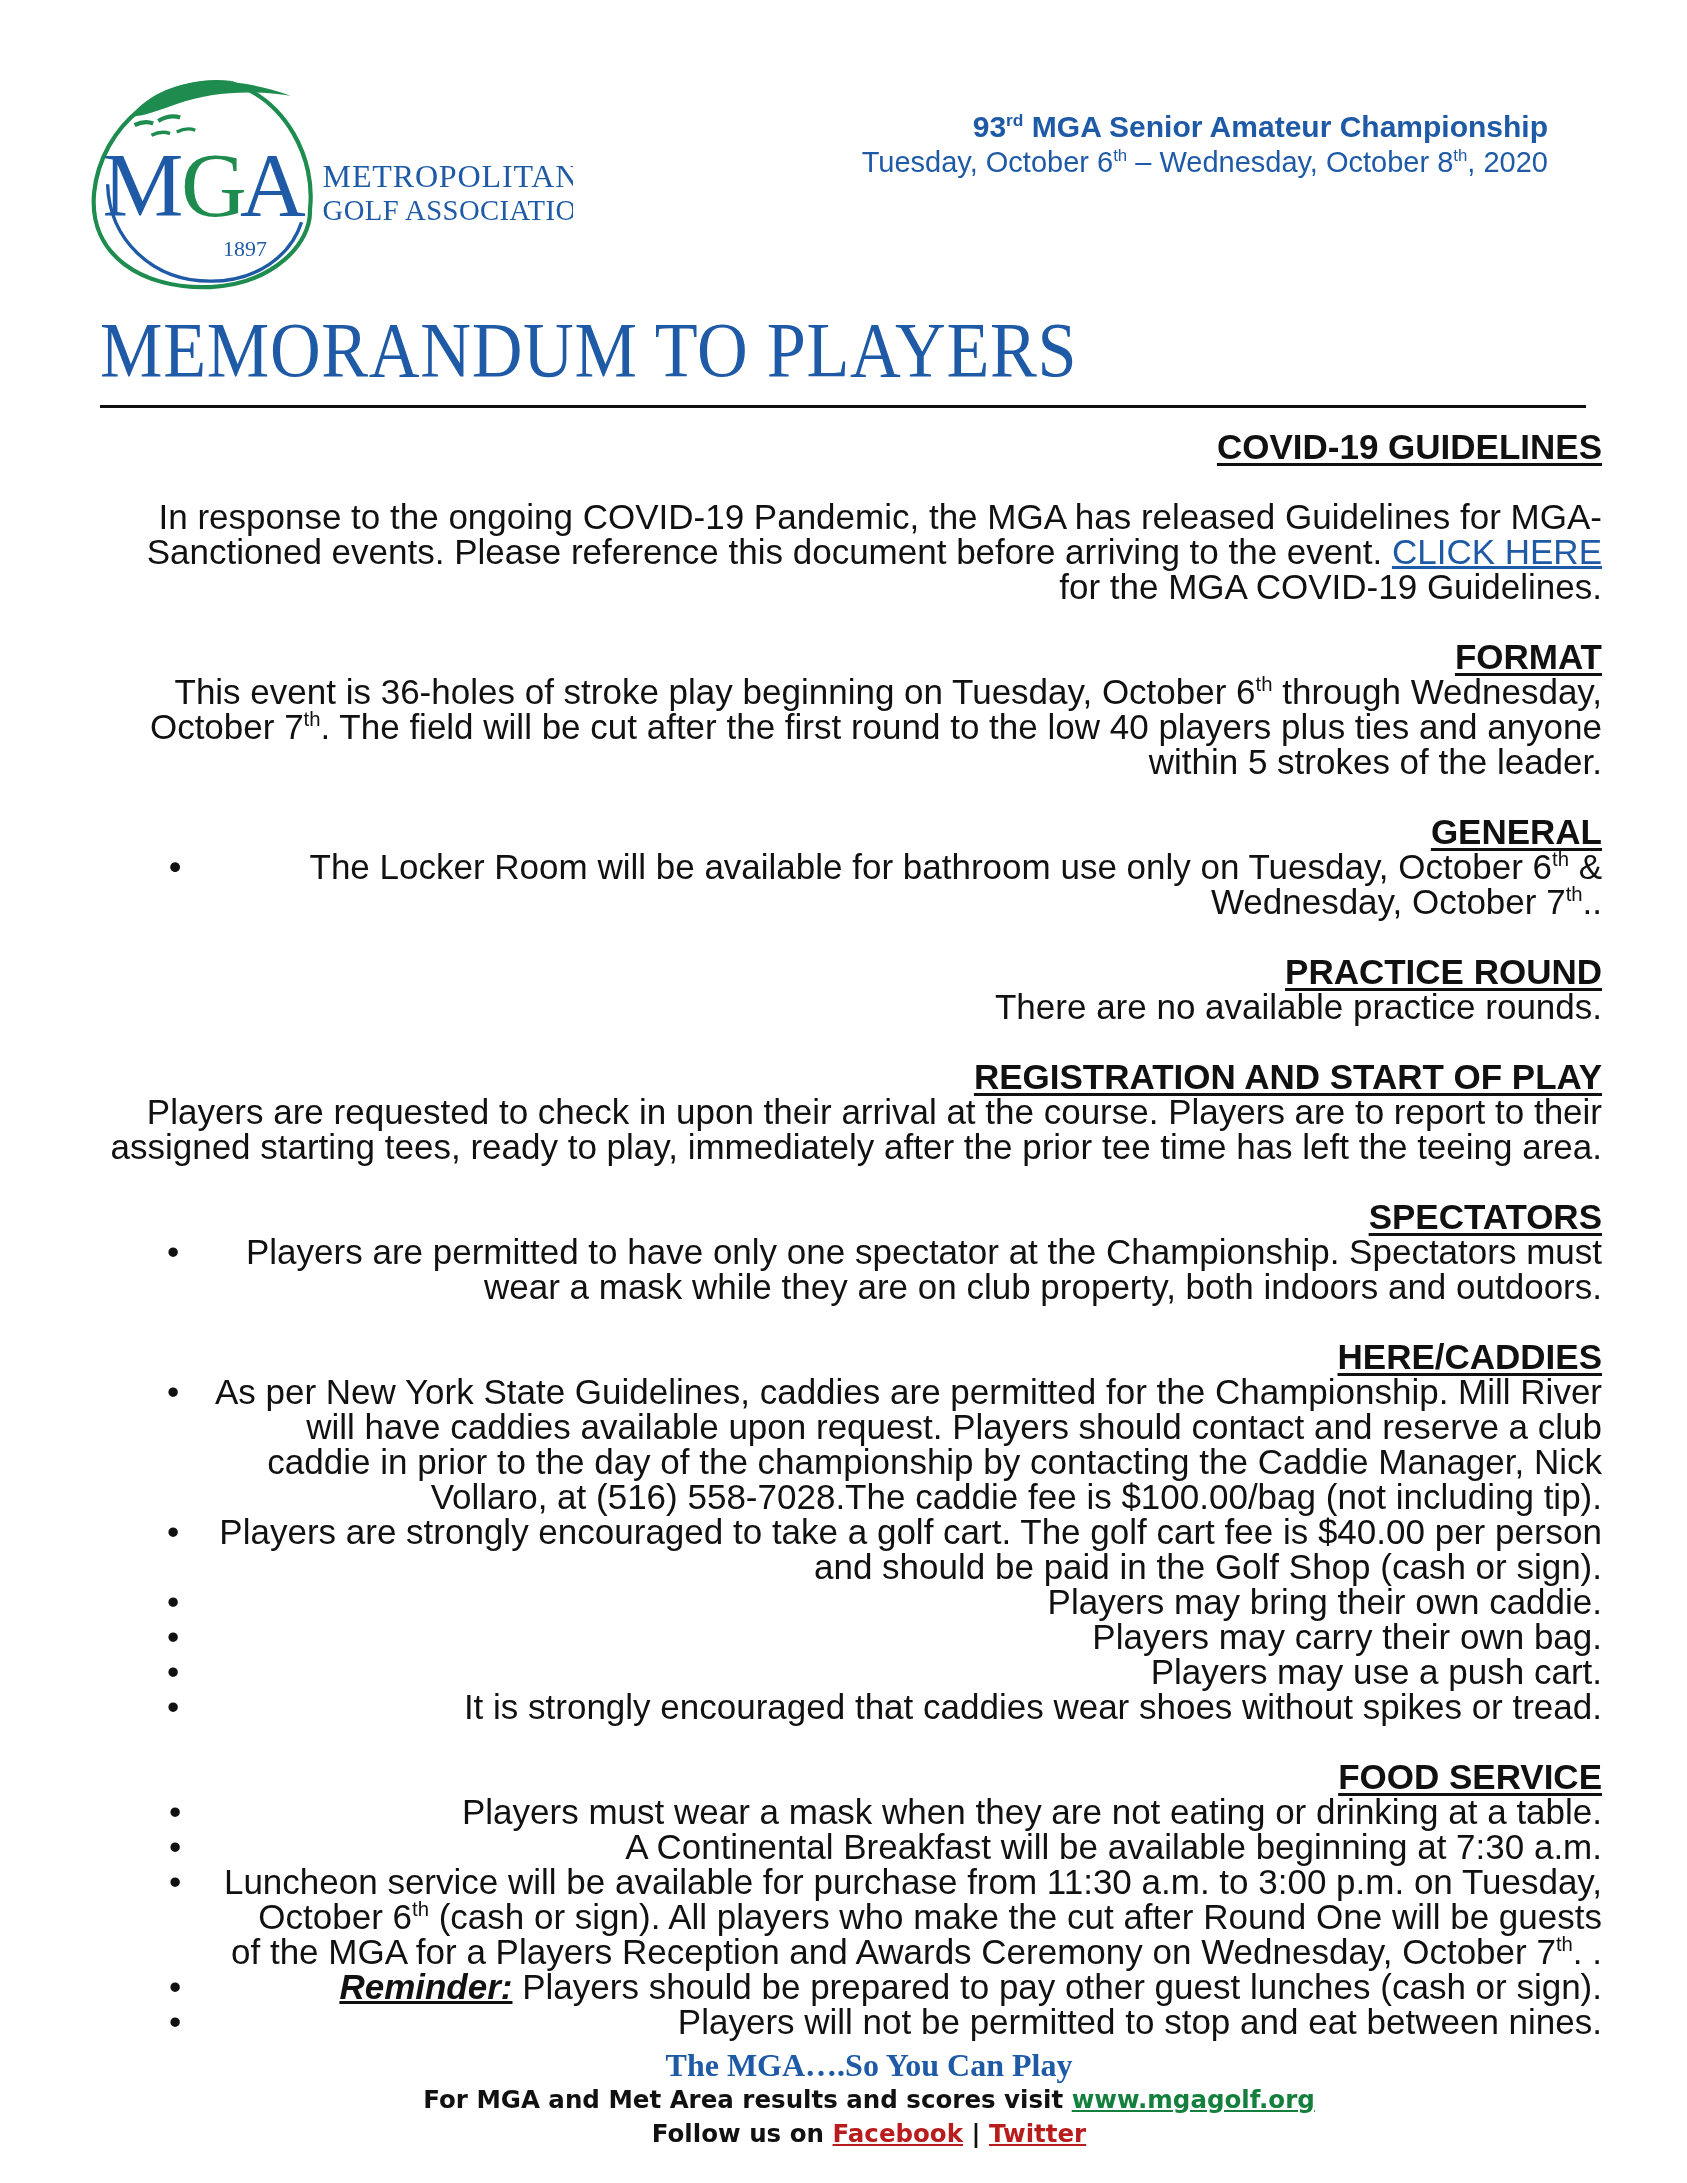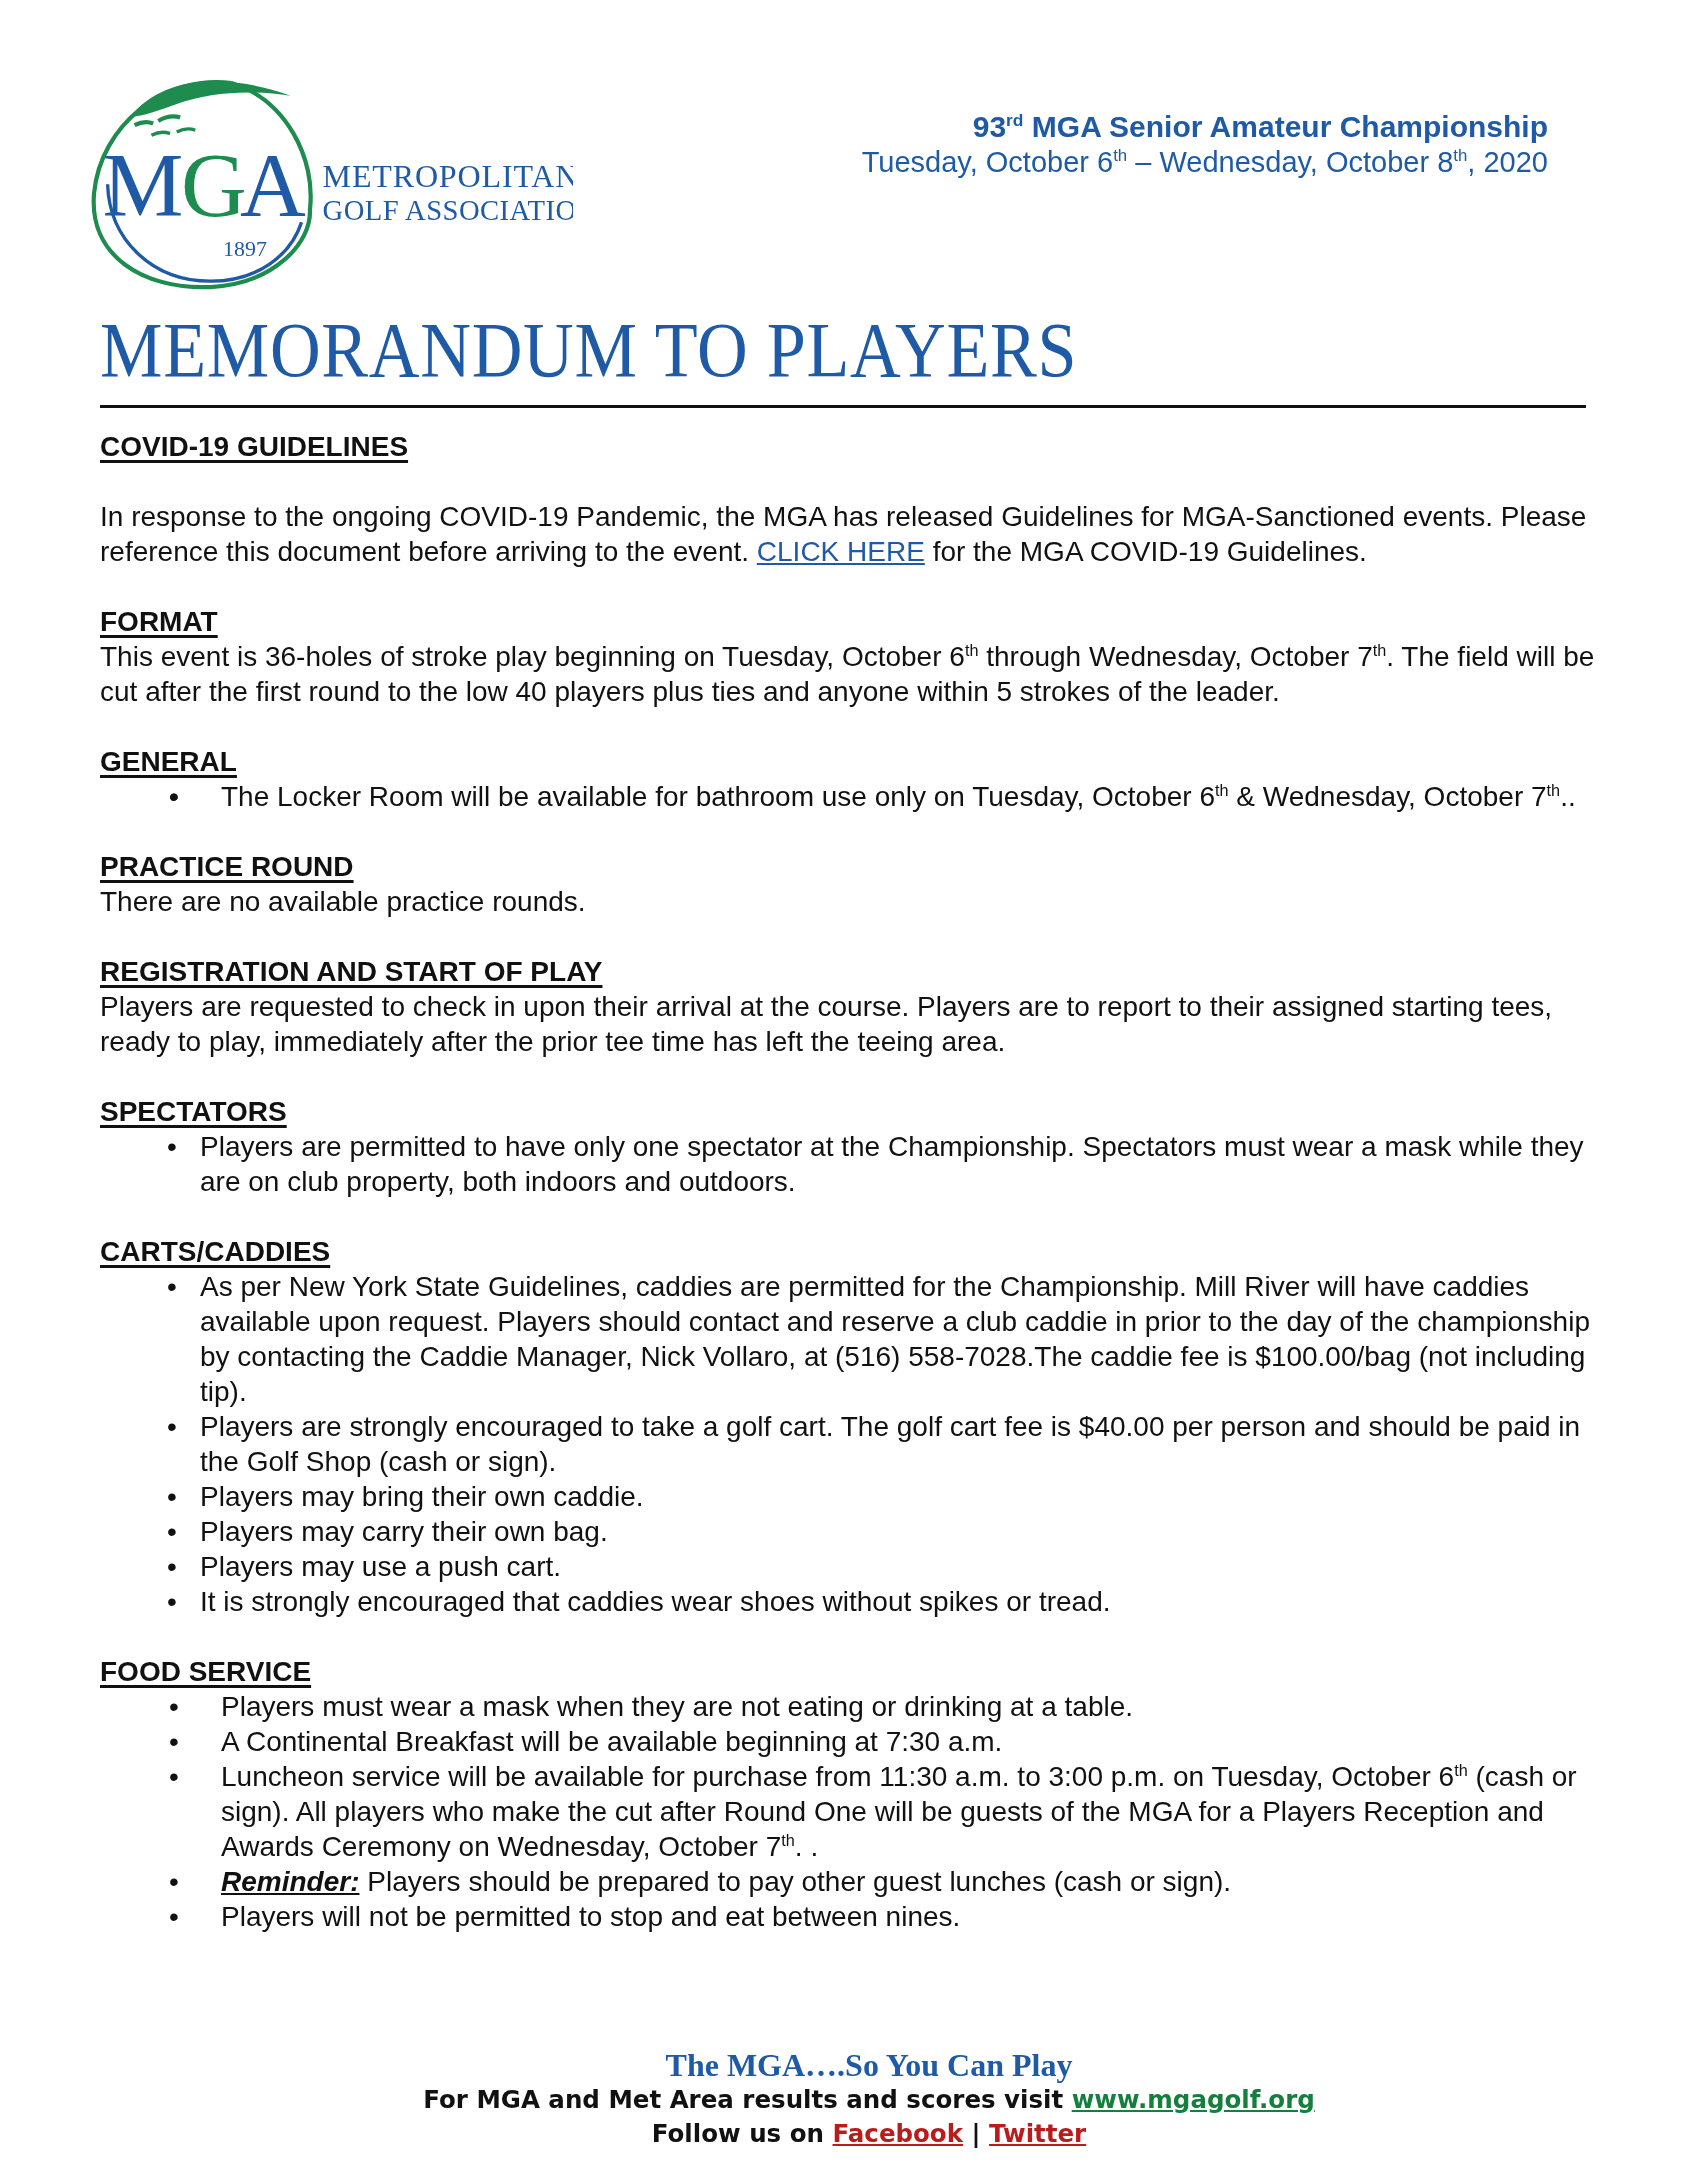--- a/index.html
+++ b/index.html
@@ -8,21 +8,21 @@
   .logo { position: absolute; left: 84px; top: 66px; width: 489px; height: 228px; }
   .header-info { position: absolute; right: 139px; top: 108px; text-align: right; color: #1f5aa6;
                  font-family: Liberation Sans, sans-serif; }
   .header-info .l1 { font-size: 30px; font-weight: bold; line-height: 37px; }
   .header-info .l2, .header-info .l3 { font-size: 29px; line-height: 35px; }
   sup { font-size: 58%; line-height: 0; vertical-align: super; }
   .title { position: absolute; left: 100px; top: 305px; font-family: "Liberation Serif", serif;
            font-size: 78px; color: #1f5aa6; letter-spacing: 0.8px; transform: scaleX(0.9);
            transform-origin: left top; white-space: nowrap; }
   .rule { position: absolute; left: 100px; top: 405px; width: 1486px; height: 3.4px; background: #111111; }
-  .content { position: absolute; left: 100px; top: 429px; width: 1502px; font-size: 28px; line-height: 35px; }
+  .content { position: absolute; left: 100px; top: 429px; width: 1502px; font-size: 35px; line-height: 35px; text-align: right; }
   .section { margin-bottom: 35px; }
   .heading { font-weight: bold; text-decoration: underline; text-decoration-thickness: 2.5px;
              text-underline-offset: 4.2px; display: inline-block; }
   .heading-gap { height: 35px; }
   p { margin: 0; }
   a.link { color: #1f5aa6; text-decoration: underline; }
   ul { margin: 0; padding: 0; list-style: none; }
   li { position: relative; }
   li .bullet { position: absolute; top: 0; }
   ul.indent-a li { padding-left: 121px; }
@@ -104,21 +104,21 @@
   </div>
 
   <div class="section">
     <div class="heading">SPECTATORS</div>
     <ul class="indent-b">
       <li><span class="bullet">•</span><span>Players are permitted to have only one spectator at the Championship. Spectators must wear a mask while they are on club property, both indoors and outdoors.</span></li>
     </ul>
   </div>
 
   <div class="section">
-    <div class="heading">CARTS/CADDIES</div>
+    <div class="heading">HERE/CADDIES</div>
     <ul class="indent-b">
       <li><span class="bullet">•</span><span>As per New York State Guidelines, caddies are permitted for the Championship. Mill River will have caddies available upon request. Players should contact and reserve a club caddie in prior to the day of the championship by contacting the Caddie Manager, Nick Vollaro, at (516) 558-7028.The caddie fee is $100.00/bag (not including tip).</span></li>
       <li><span class="bullet">•</span><span>Players are strongly encouraged to take a golf cart. The golf cart fee is $40.00 per person and should be paid in the Golf Shop (cash or sign).</span></li>
       <li><span class="bullet">•</span><span>Players may bring their own caddie.</span></li>
       <li><span class="bullet">•</span><span>Players may carry their own bag.</span></li>
       <li><span class="bullet">•</span><span>Players may use a push cart.</span></li>
       <li><span class="bullet">•</span><span>It is strongly encouraged that caddies wear shoes without spikes or tread.</span></li>
     </ul>
   </div>
 

